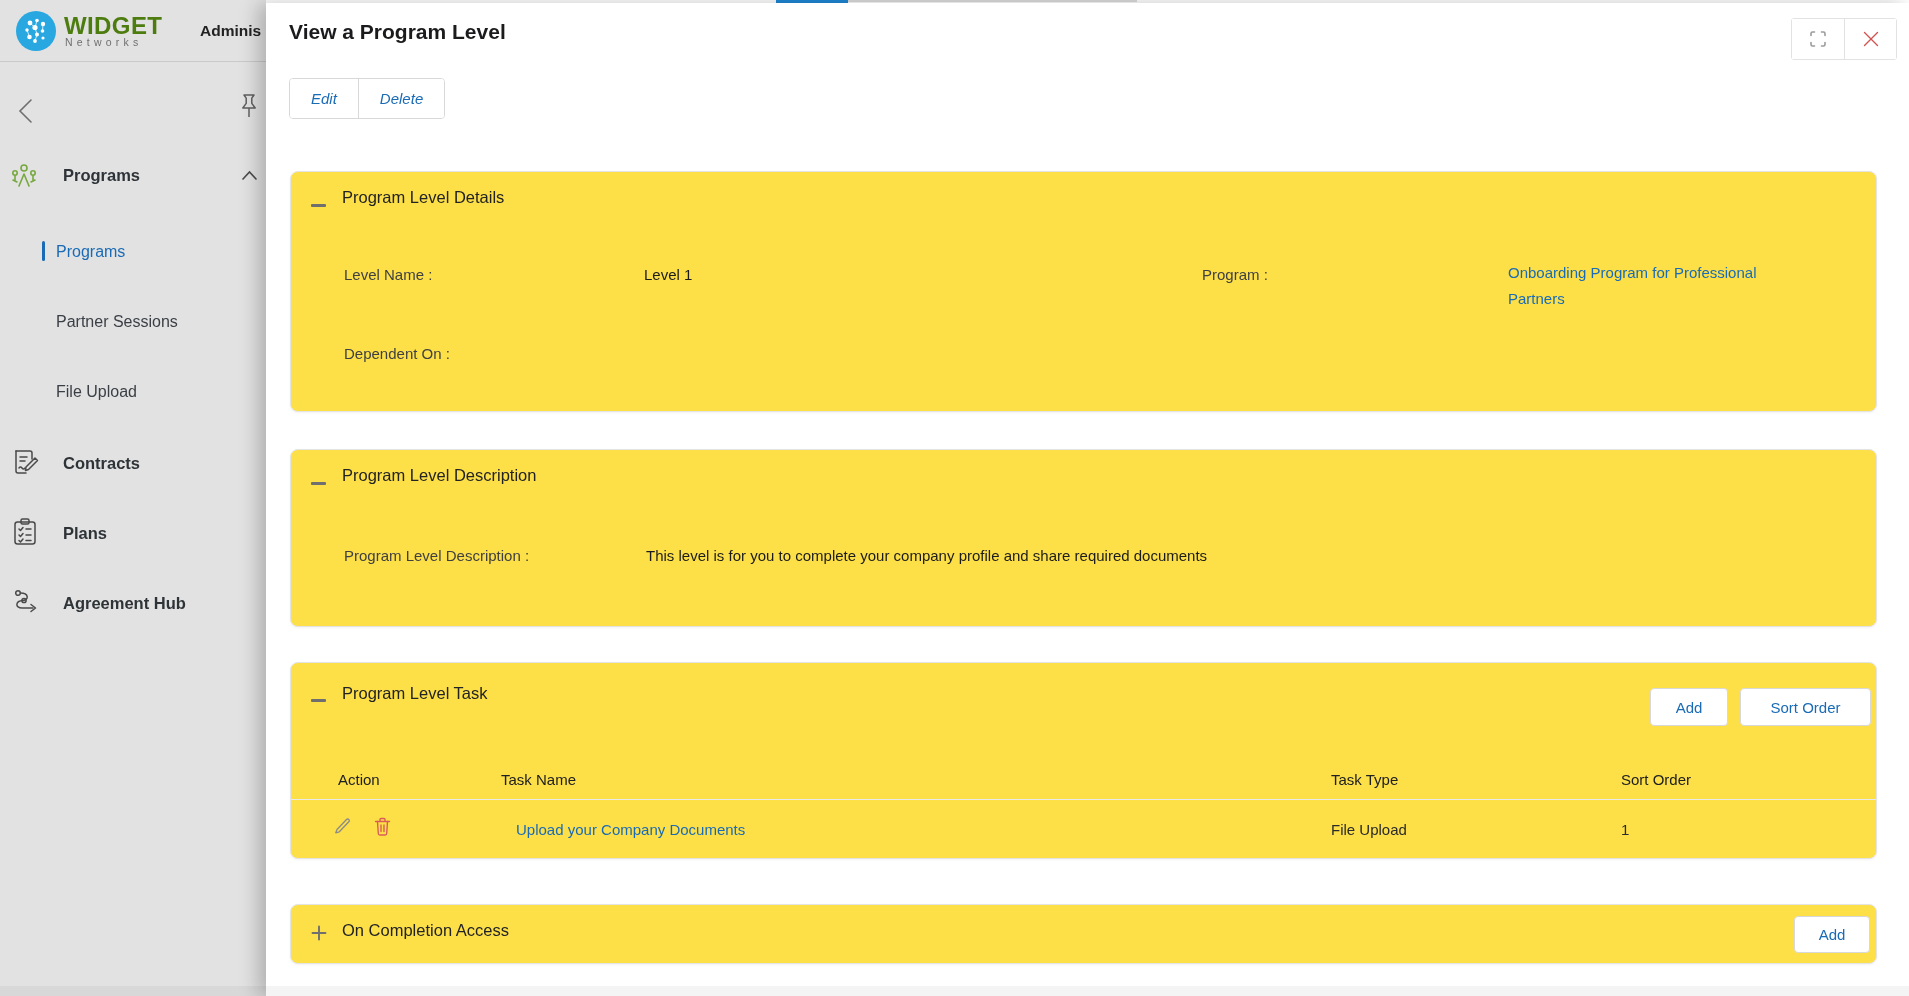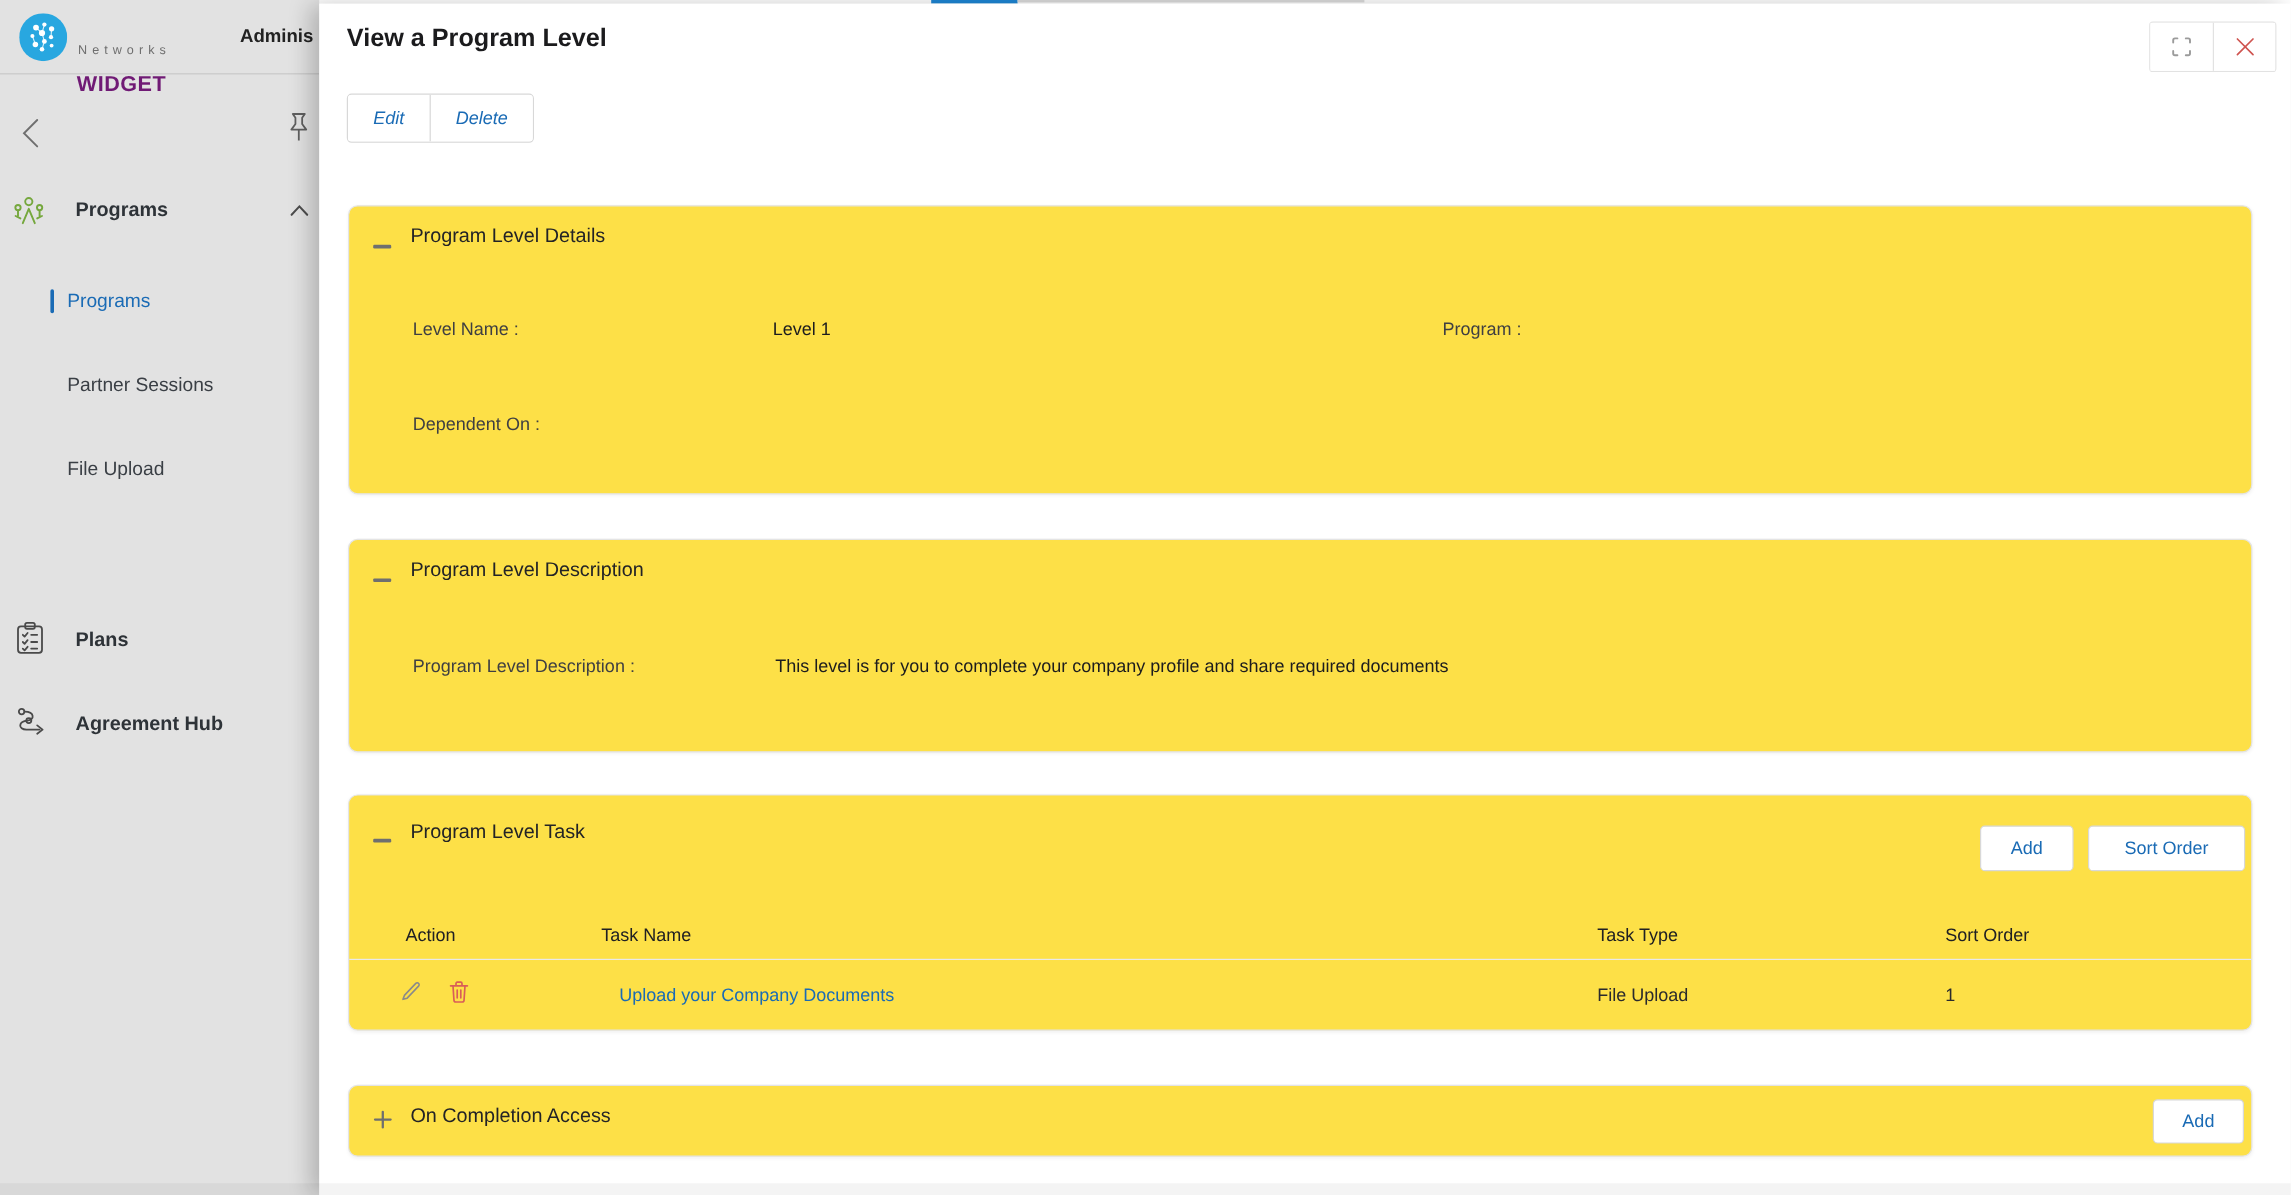--- a/index.html
+++ b/index.html
@@ -6,22 +6,22 @@
   html,body { width:1909px; height:996px; overflow:hidden;
     font-family:"Liberation Sans", sans-serif; background:#fff; }
   .stage { position:relative; width:1909px; height:996px; background:#fff; }
 
   
   .sidebar { position:absolute; left:0; top:0; width:266px; height:996px;
     background:#e2e2e2; overflow:hidden; }
   .sidebar-top { position:absolute; left:0; top:0; width:100%; height:62px;
     border-bottom:1px solid #c9c9c9; }
   .logo { position:absolute; left:16px; top:11px; width:40px; height:40px; }
-  .brand-title { position:absolute; left:64px; top:12px; font-size:18px; font-weight:800;
-    color:#701a75; letter-spacing:.4px;margin-top:48px; }
+  .brand-title { position:absolute; left:64px; top:12px; font-size:24px; font-weight:800;
+    color:#4d7c0f; letter-spacing:.4px; }
   .brand-sub { position:absolute; left:65px; top:36px; font-size:10.5px; font-weight:500;
     color:#6f6f6f; letter-spacing:4.2px; }
   .topbar-label { position:absolute; left:200px; top:22px; width:66px; overflow:hidden;
     white-space:nowrap; font-size:15.5px; font-weight:700; color:#222; }
 
   .icon-btn { position:absolute; background:none; border:none; cursor:pointer; padding:0; }
   .back-btn { left:13px; top:97px; width:26px; height:30px; }
   .pin-btn  { left:235px; top:91px; width:28px; height:34px; }
 
   .nav-group-row { position:absolute; left:0; top:160px; width:266px; height:34px; cursor:pointer; }
@@ -157,20 +157,33 @@
       <svg class="g-chev" width="17" height="11" viewBox="0 0 17 11">
         <polyline points="2,9 8.5,2 15,9" fill="none" stroke="#4d4d4d" stroke-width="1.7" stroke-linecap="round"></polyline>
       </svg>
     </div>
 
     <div class="active-bar"></div>
     <div class="nav-sub active" style="top:243px;">Programs</div>
     <div class="nav-sub" style="top:313px;">Partner Sessions</div>
     <div class="nav-sub" style="top:383px;">File Upload</div>
 
+    <div class="nav-item" style="top:447px;">
+      <svg class="i-icon" width="30" height="30" viewBox="0 0 30 30">
+        <g fill="none" stroke="#4a4a4a" stroke-width="1.5" stroke-linecap="round" stroke-linejoin="round">
+          <path d="M5 4 h14 a2 2 0 0 1 2 2 v6"></path>
+          <path d="M5 4 v20 a2 2 0 0 0 2 2 h8"></path>
+          <line x1="9" y1="10" x2="16" y2="10"></line>
+            <line x1="9" y1="14" x2="14" y2="14"></line>
+          <path d="M8 21 q1.5 -2 3 0 q1.5 2 3 0"></path>
+          <path d="M15 20 L24 11 L26.5 13.5 L17.5 22.5 L14.5 23.5 Z"></path>
+        </g>
+      </svg>
+      <span class="i-label">Contracts</span>
+    </div>
     <div class="nav-item" style="top:517px;">
       <svg class="i-icon" width="28" height="30" viewBox="0 0 28 30">
         <g fill="none" stroke="#4a4a4a" stroke-width="1.5" stroke-linecap="round" stroke-linejoin="round">
           <rect x="4" y="5" width="20" height="22" rx="2.5"></rect>
           <rect x="10" y="2" width="8" height="5" rx="1.5"></rect>
           <path d="M8 12 l1.5 1.5 l2.5 -3"></path>
             <line x1="15" y1="12" x2="20" y2="12"></line>
           <path d="M8 18 l1.5 1.5 l2.5 -3"></path>
             <line x1="15" y1="18" x2="20" y2="18"></line>
           <path d="M8 23.5 l1.5 1.5 l2.5 -3"></path>
@@ -228,20 +241,21 @@
     <div class="card card-details">
       <button class="sec-toggle">
         <span class="minus-bar"></span>
       </button>
       <div class="sec-title">Program Level Details</div>
 
       <div class="fld-label" style="left:53px; top:94px;">Level Name :</div>
       <div class="fld-value" style="left:353px; top:94px;">Level 1</div>
 
       <div class="fld-label" style="left:911px; top:94px;">Program :</div>
+      <a class="fld-link" style="left:1217px; top:88px; width:278px;">Onboarding Program for Professional Partners</a>
 
       <div class="fld-label" style="left:53px; top:173px;">Dependent On :</div>
       <div class="fld-value" style="left:353px; top:173px;"></div>
     </div>
 
     <div class="card card-desc">
       <button class="sec-toggle">
         <span class="minus-bar"></span>
       </button>
       <div class="sec-title">Program Level Description</div>

